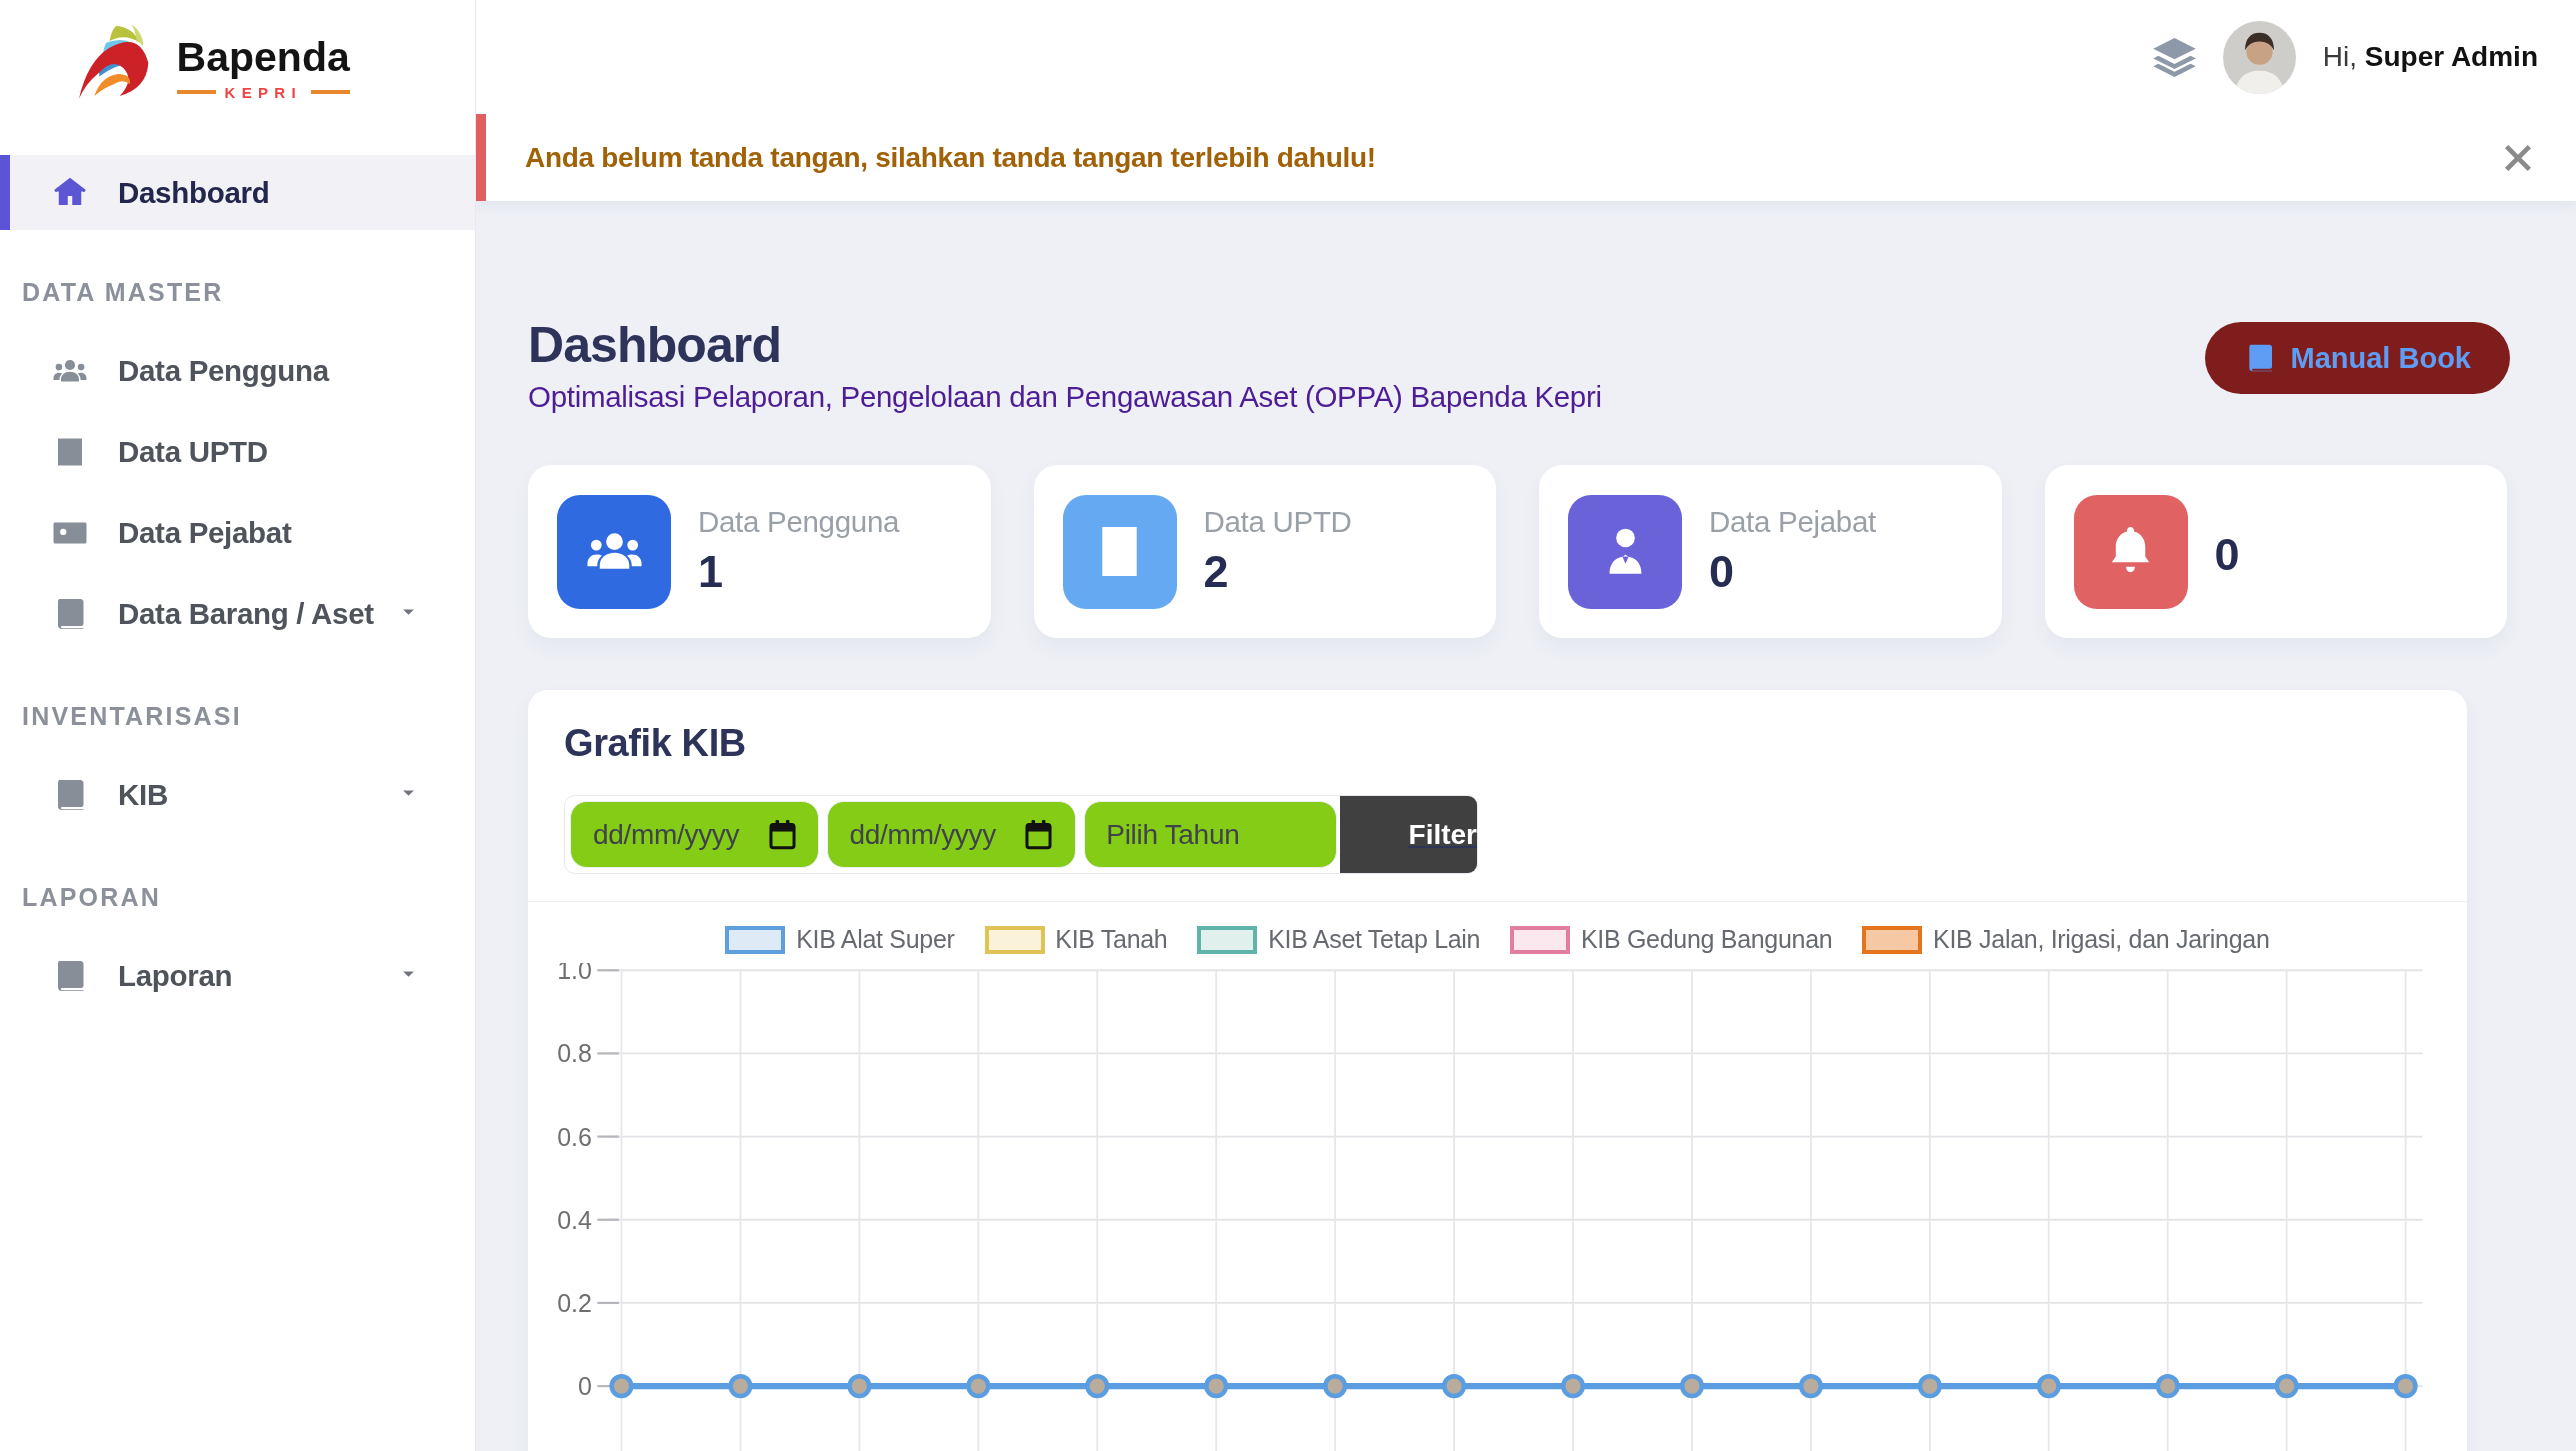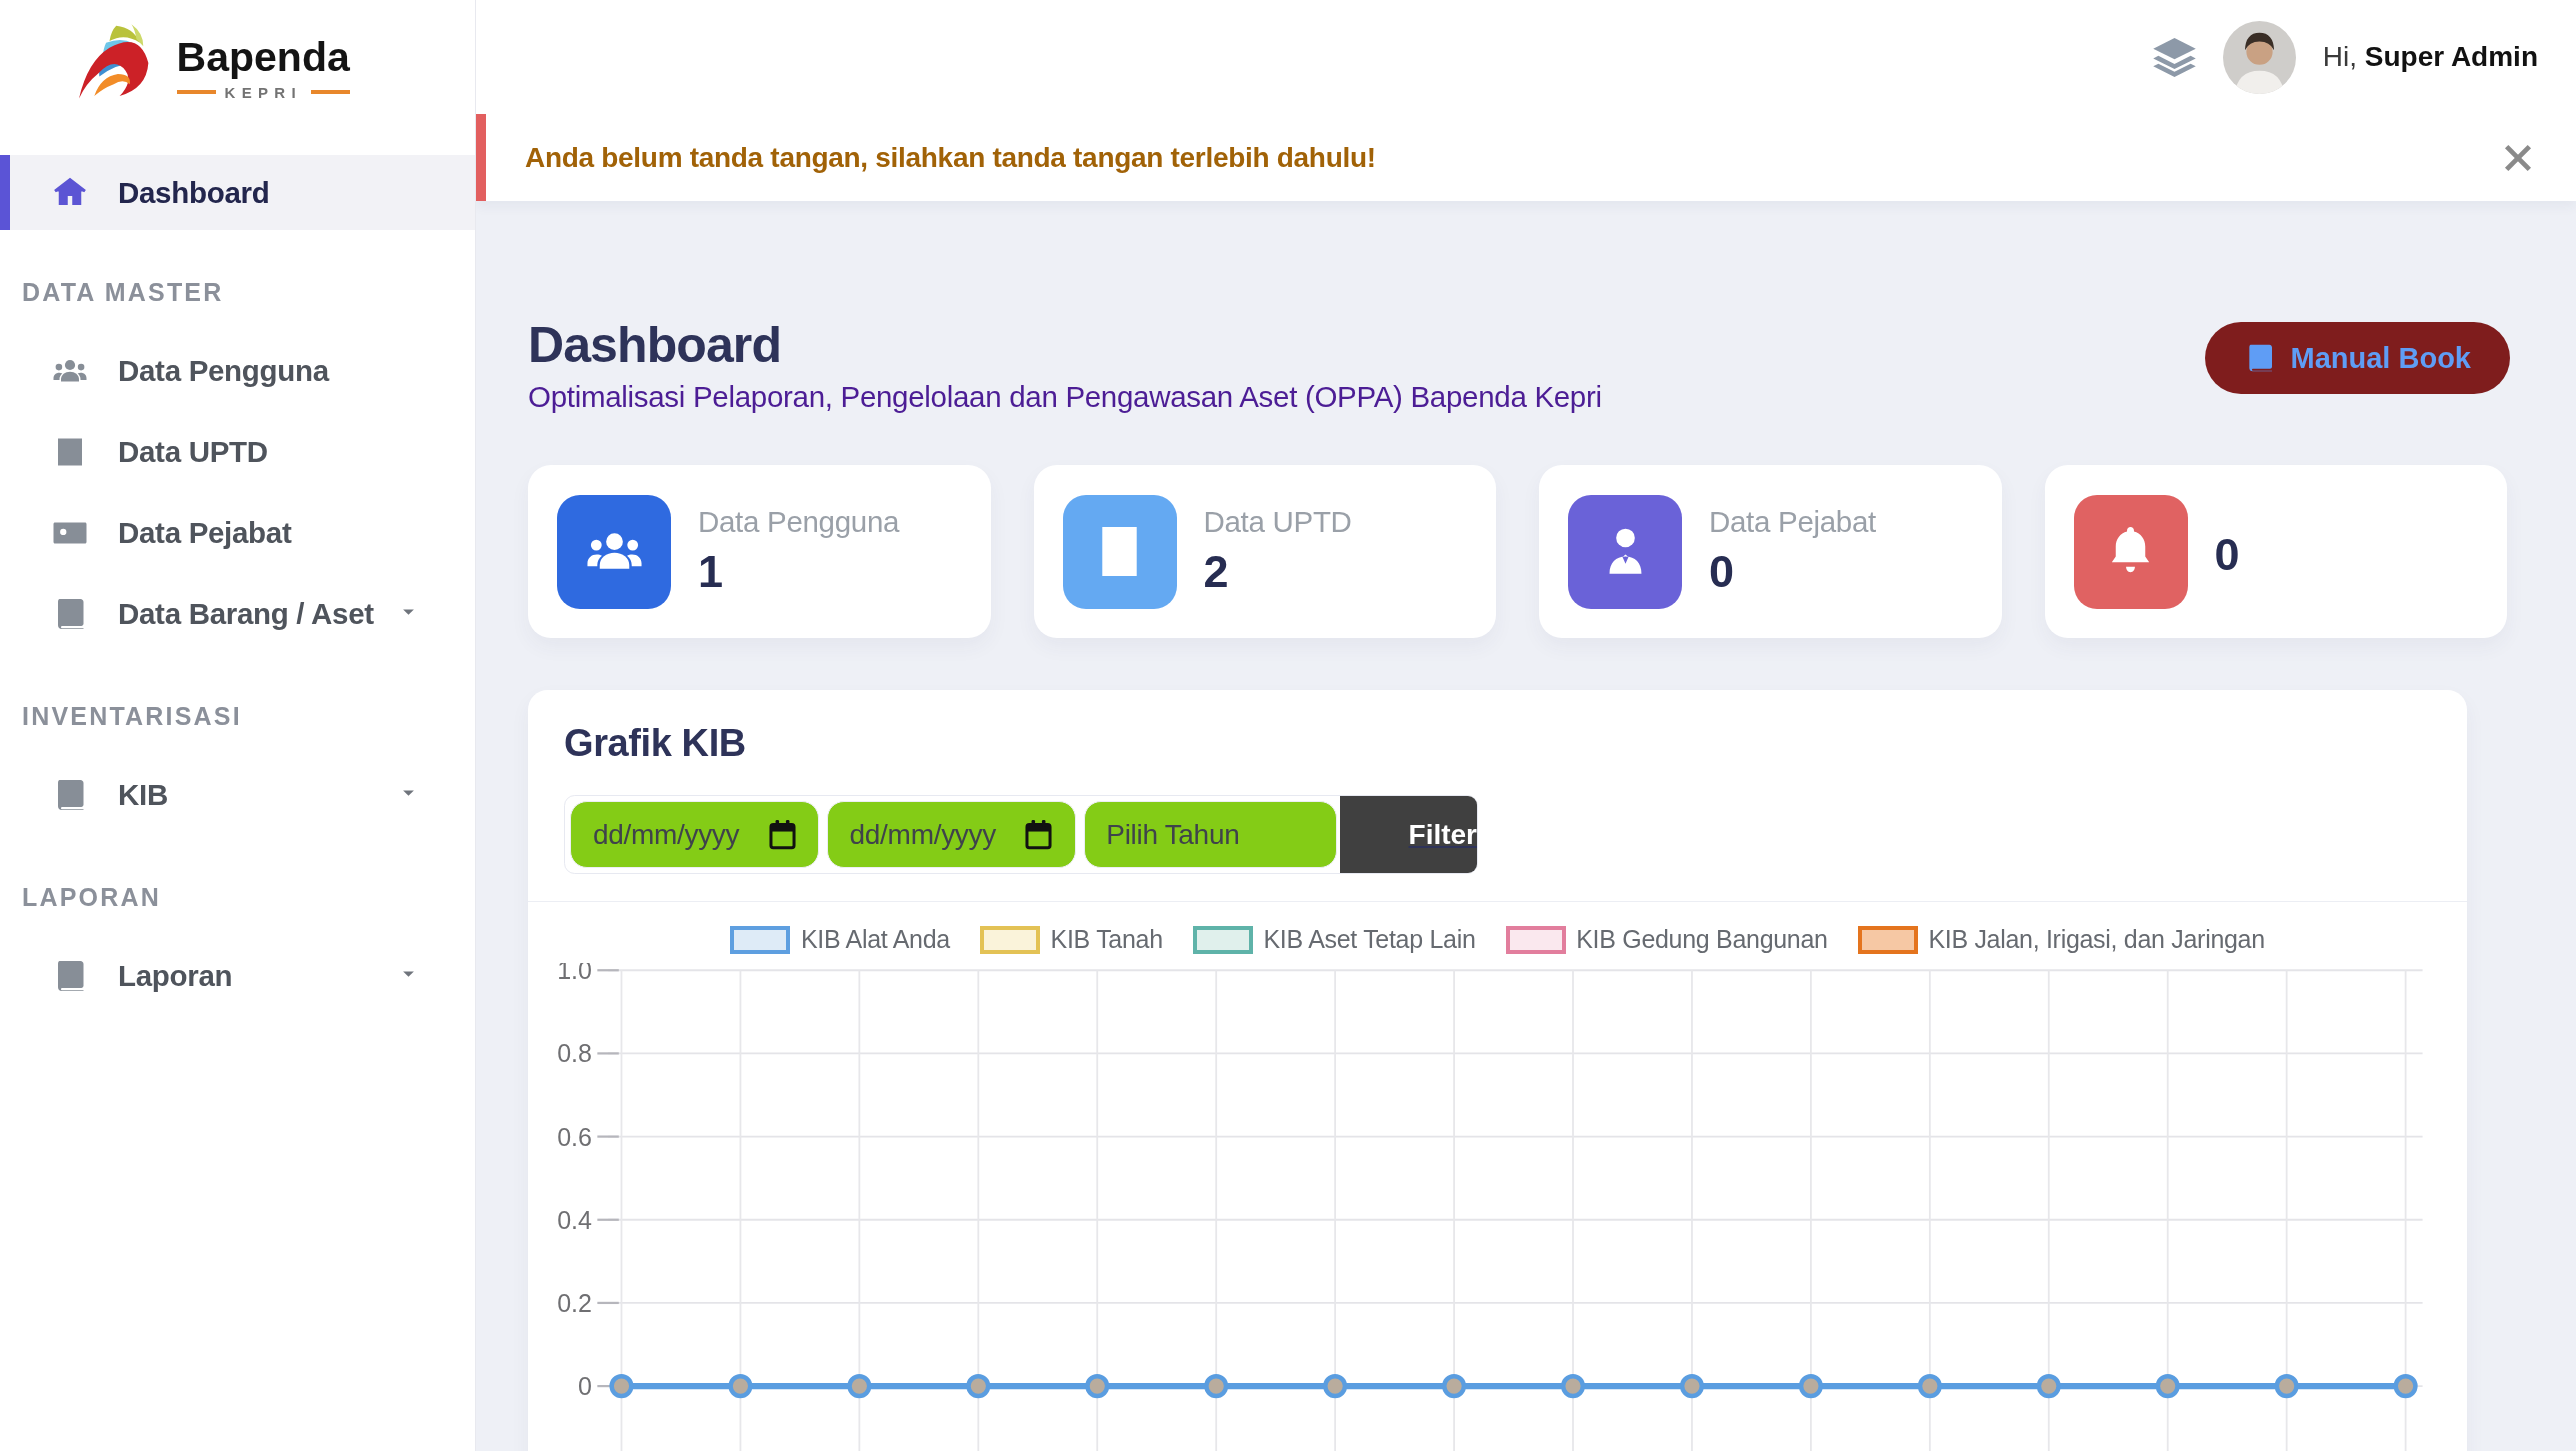--- a/index.html
+++ b/index.html
@@ -9,21 +9,21 @@
   }
   
   .sidebar{position:absolute;left:0;top:0;width:475px;height:1452px;background:#fff;
     border-right:0.9px solid #e8e9ef;z-index:6;}
   .logo-row{display:flex;align-items:flex-start;padding:14.3px 0 0 64px;height:125px;box-sizing:border-box;}
   .logo-wave{width:118px;height:93px;flex:0 0 auto;}
   .logo-text{margin-left:-5.4px;margin-top:23px;}
   .brand-name{font-size:41px;font-weight:700;color:#141414;letter-spacing:0px;line-height:1;}
   .brand-sub-row{display:flex;align-items:center;gap:9px;margin-top:5.4px;}
   .brand-line{height:3.6px;background:#e8872b;flex:1;}
-  .brand-sub{font-size:15px;font-weight:700;letter-spacing:6.3px;color:#737373;}
+  .brand-sub{font-size:15px;font-weight:700;letter-spacing:6.3px;color:#ef4444;}
   .nav-item{display:flex;align-items:center;height:81px;padding-left:51px;box-sizing:border-box;cursor:pointer;position:relative;}
   .nav-item .ico{width:38px;height:38px;flex:0 0 auto;display:flex;align-items:center;justify-content:center;}
   .nav-item .ico svg{width:36px;height:36px;fill:#878e97;}
   .nav-item .lbl{margin-left:29px;font-size:29.5px;font-weight:700;color:#4f545c;letter-spacing:-0.3px;}
   .nav-item.active{background:#f2f2f6;height:75px;margin-top:30px;}
   .nav-item.active::before{content:"";position:absolute;left:0;top:0;bottom:0;width:9.8px;background:#5b54d6;}
   .nav-item.active .lbl{color:#23264d;}
   .nav-item.active .ico svg{fill:#5c55d4;}
   .nav-section{padding-left:22px;margin-top:48px;margin-bottom:23px;
     font-size:25px;font-weight:700;letter-spacing:2.2px;color:#8b909a;}
@@ -325,21 +325,21 @@
         </div>
         <div class="filter-btn">
           <span>Filter</span>
         </div>
       </div>
     </div>
     <div class="chart-area">
       <div class="legend" id="legend">
           <span class="legend-item">
             <span class="legend-box" style="border-color: rgb(94, 159, 224); background: rgb(222, 235, 247);"></span>
-            <span class="legend-lbl">KIB Alat Anda</span>
+            <span class="legend-lbl">KIB Alat Super</span>
           </span>
           <span class="legend-item">
             <span class="legend-box" style="border-color: rgb(227, 194, 85); background: rgb(250, 243, 218);"></span>
             <span class="legend-lbl">KIB Tanah</span>
           </span>
           <span class="legend-item">
             <span class="legend-box" style="border-color: rgb(95, 179, 169); background: rgb(224, 240, 236);"></span>
             <span class="legend-lbl">KIB Aset Tetap Lain</span>
           </span>
           <span class="legend-item">

